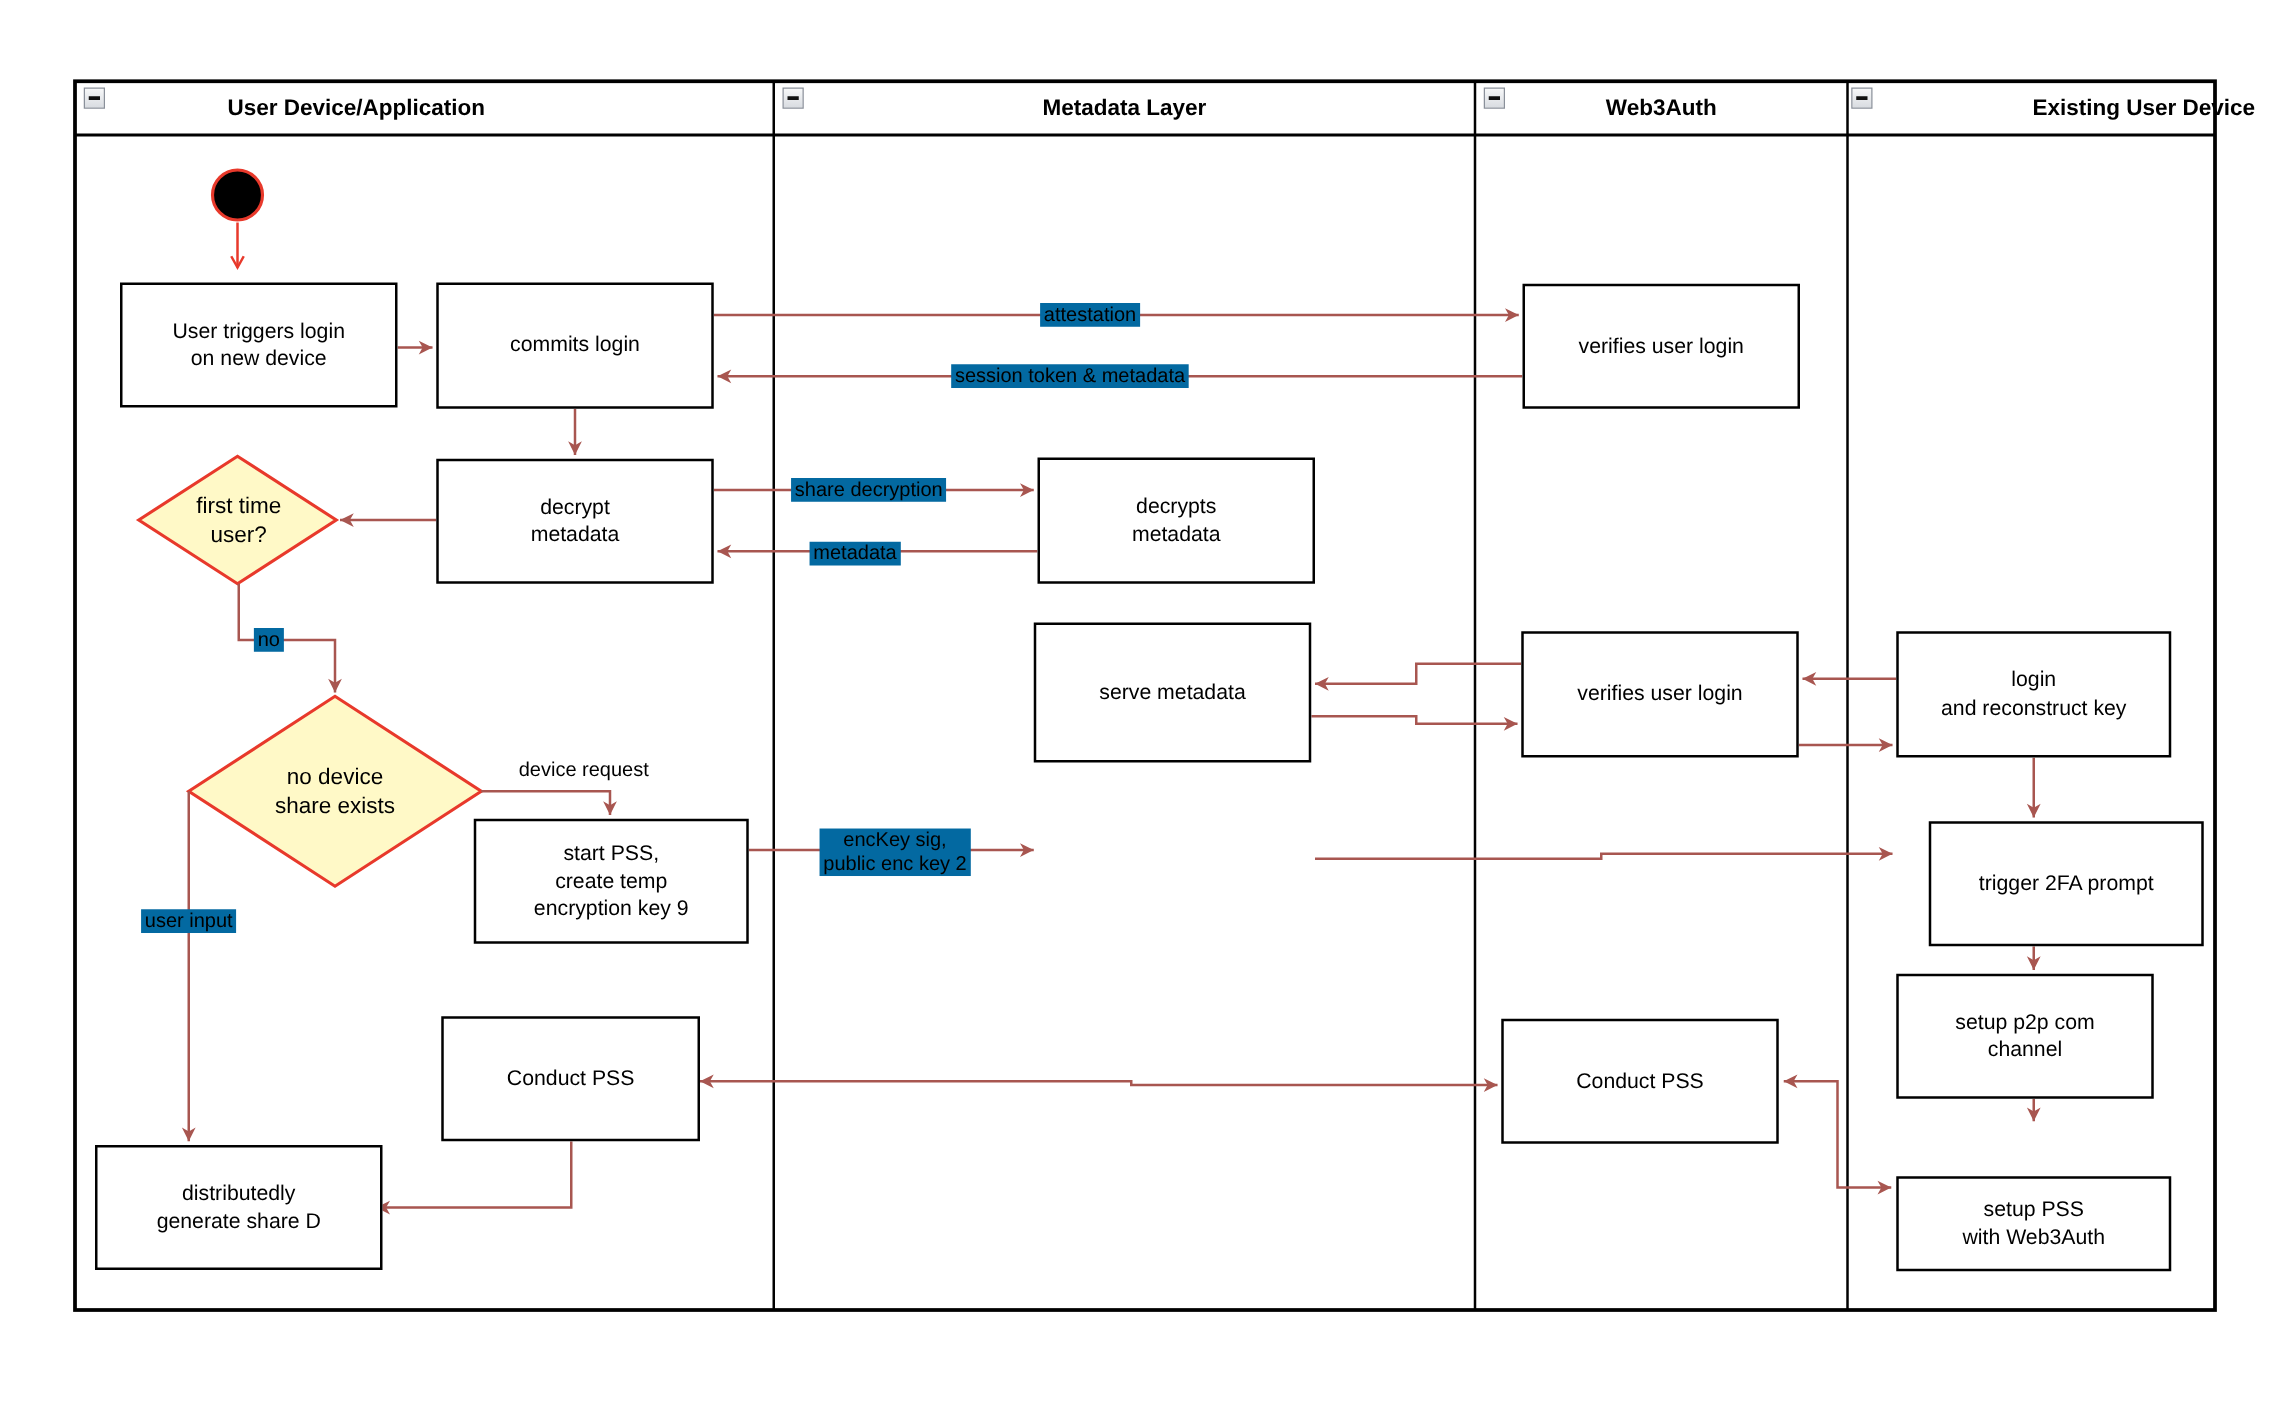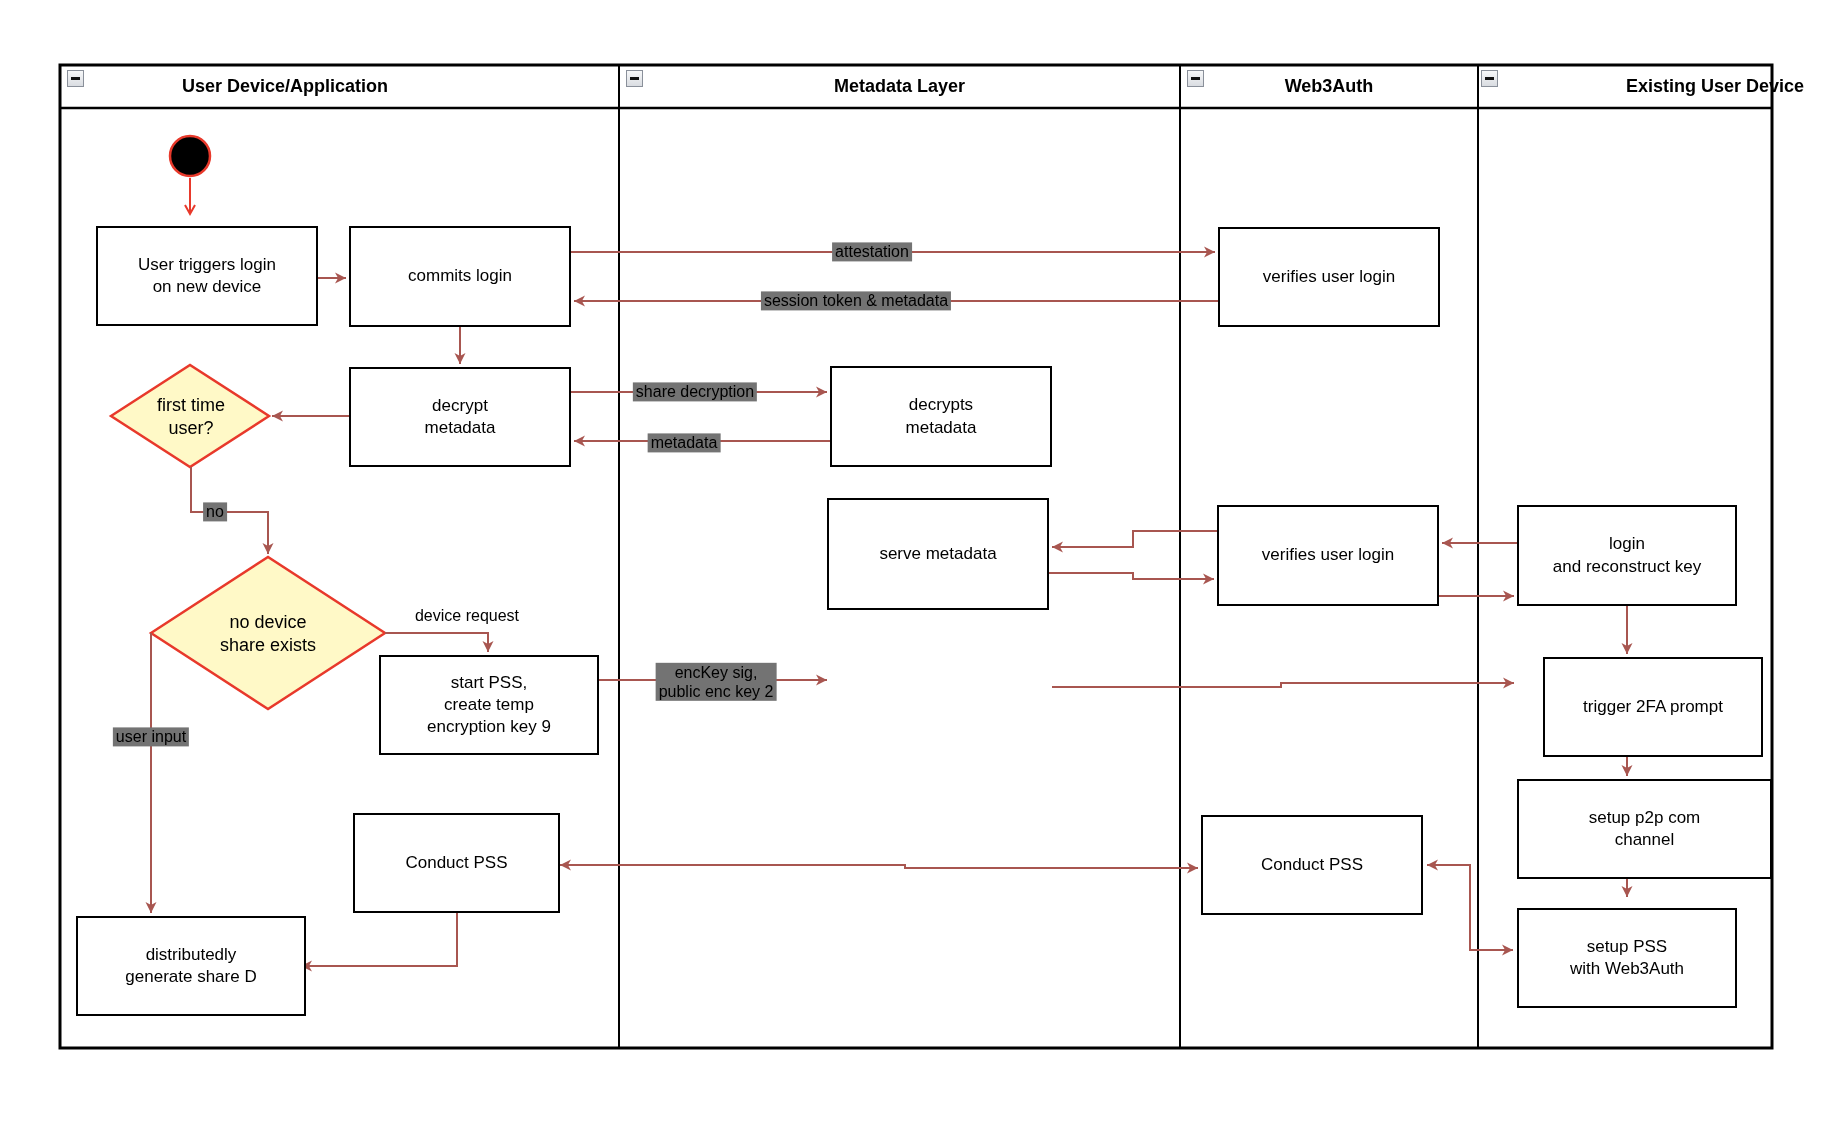--- a/index.html
+++ b/index.html
@@ -27,21 +27,21 @@
     border:1px solid #8a909a;background:linear-gradient(#f7f8f9,#d9dce1);
     display:flex;align-items:center;justify-content:center;cursor:pointer;
   }
   .collapse-btn .bar{width:9px;height:3px;background:#111;}
   .dlabel{
     position:absolute;transform:translate(-50%,-50%);text-align:center;
     font-size:18px;line-height:1.25;white-space:pre-line;
   }
   .elabel{
     position:absolute;transform:translate(-50%,-50%);text-align:center;
-    font-size:16px;line-height:1.2;white-space:pre-line;background:#737373;padding:0 3px;
+    font-size:16px;line-height:1.2;white-space:pre-line;background:#0369a1;padding:0 3px;
   }
   .elabel.nobg{background:transparent;}
 </style>
 </head>
 <body>
 
 <div id="canvas">
 
   <svg id="wires" xmlns="http://www.w3.org/2000/svg">
     <defs>
@@ -123,23 +123,23 @@
 metadata</div>
   <div class="node" style="left:827px;top:476px;width:222px;height:112px;margin-top:22px;">serve metadata</div>
 
   <div class="node" style="left:1218px;top:227px;width:222px;height:100px;">verifies user login</div>
   <div class="node" style="left:1217px;top:505px;width:222px;height:101px;">verifies user login</div>
   <div class="node" style="left:1201px;top:815px;width:222px;height:100px;">Conduct PSS</div>
 
   <div class="node" style="left:1517px;top:505px;width:220px;height:101px;">login
 and reconstruct key</div>
   <div class="node" style="left:1543px;top:657px;width:220px;height:100px;">trigger 2FA prompt</div>
-  <div class="node" style="left:1517px;top:779px;width:255px;height:100px;">setup p2p com
+  <div class="node" style="left:1517px;top:779px;width:206px;height:100px;">setup p2p com
 channel</div>
-  <div class="node" style="left:1517px;top:908px;width:220px;height:100px;">setup PSS
+  <div class="node" style="left:1517px;top:941px;width:220px;height:76px;">setup PSS
 with Web3Auth</div>
 
   <div class="dlabel" style="left:191px;top:416px;">first time
 user?</div>
   <div class="dlabel" style="left:268px;top:633px;">no device
 share exists</div>
 
   <div class="elabel" style="left:872px;top:252px;">attestation</div>
   <div class="elabel" style="left:856px;top:301px;">session token &amp; metadata</div>
   <div class="elabel" style="left:695px;top:392px;">share decryption</div>

